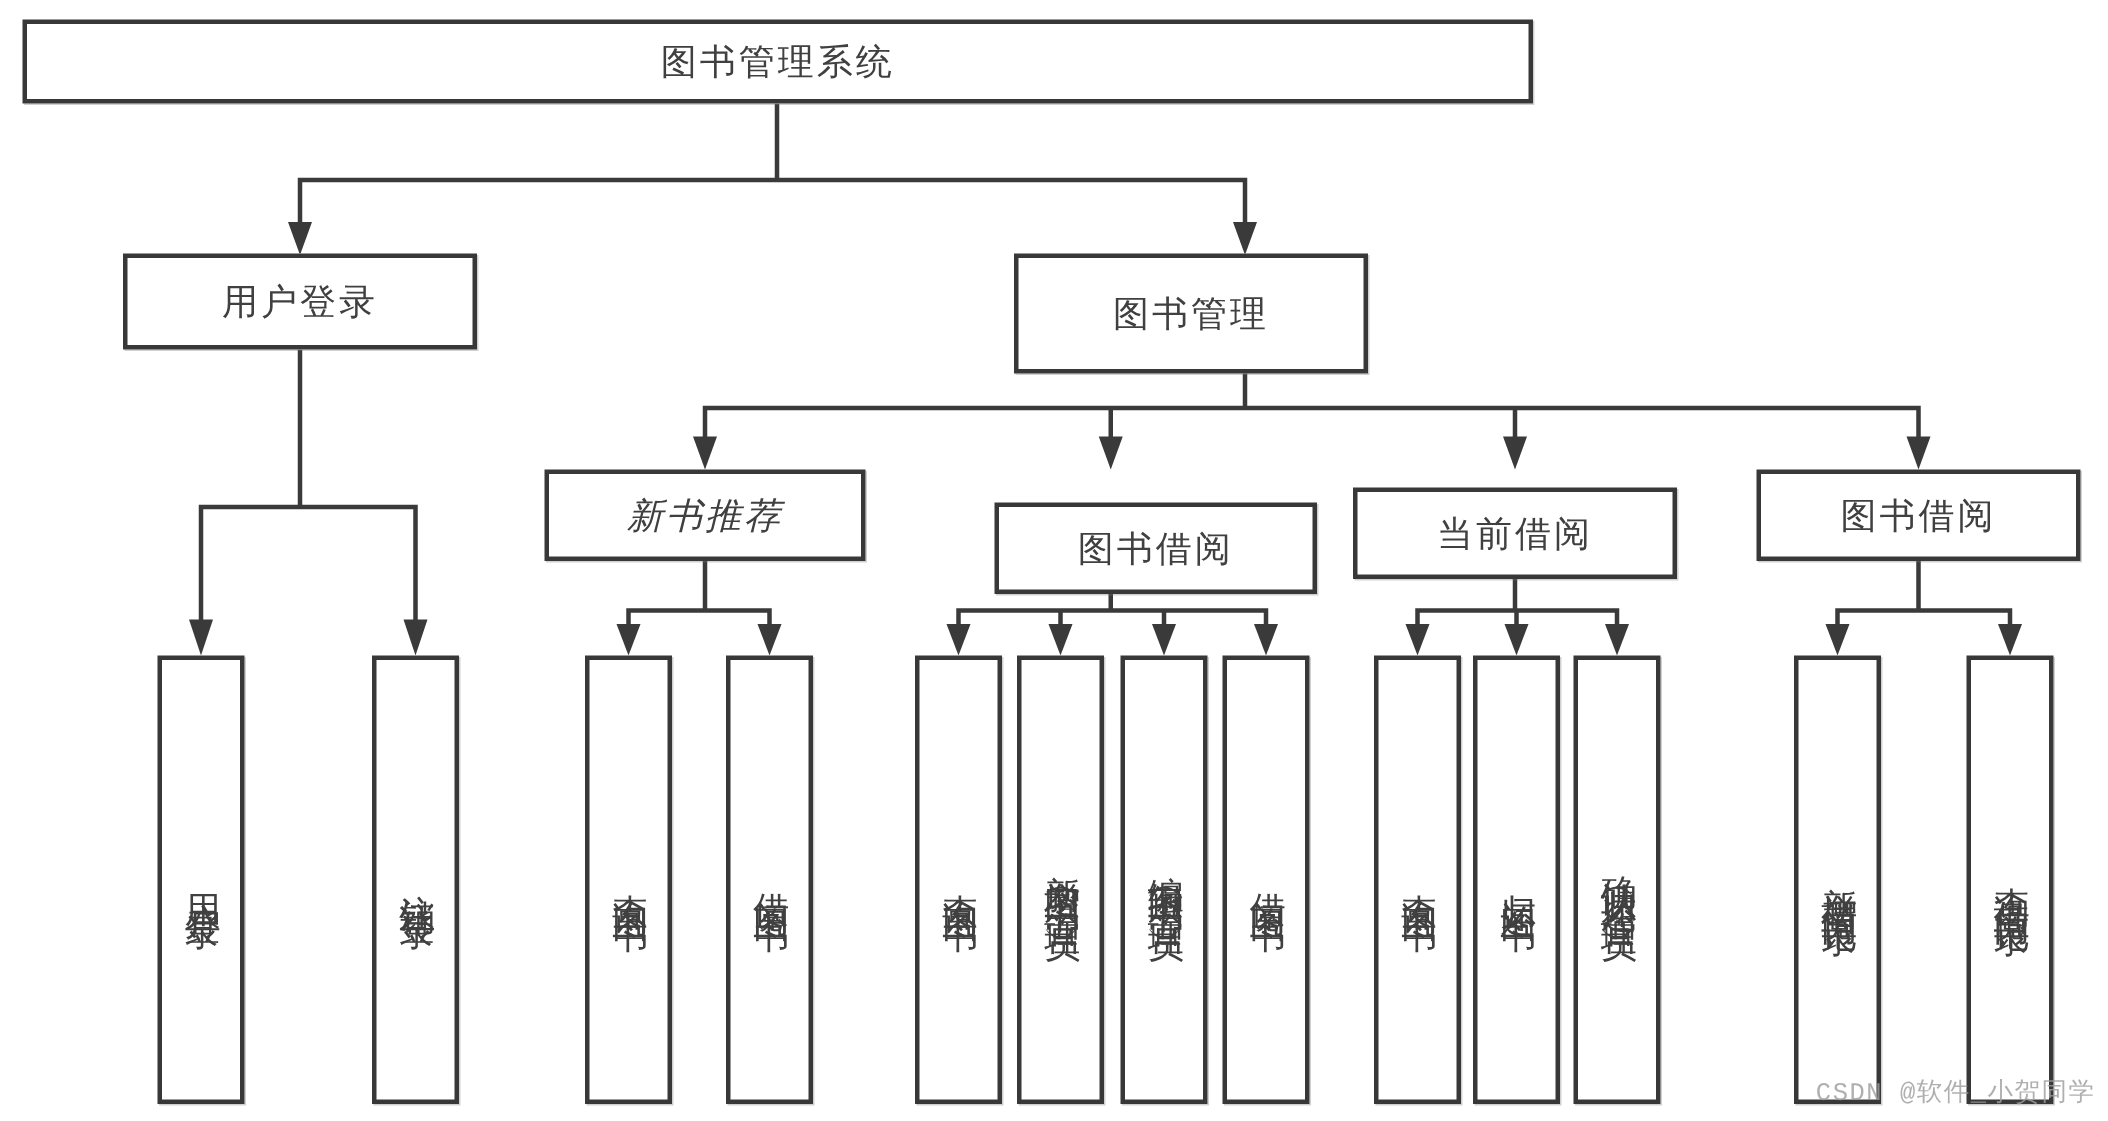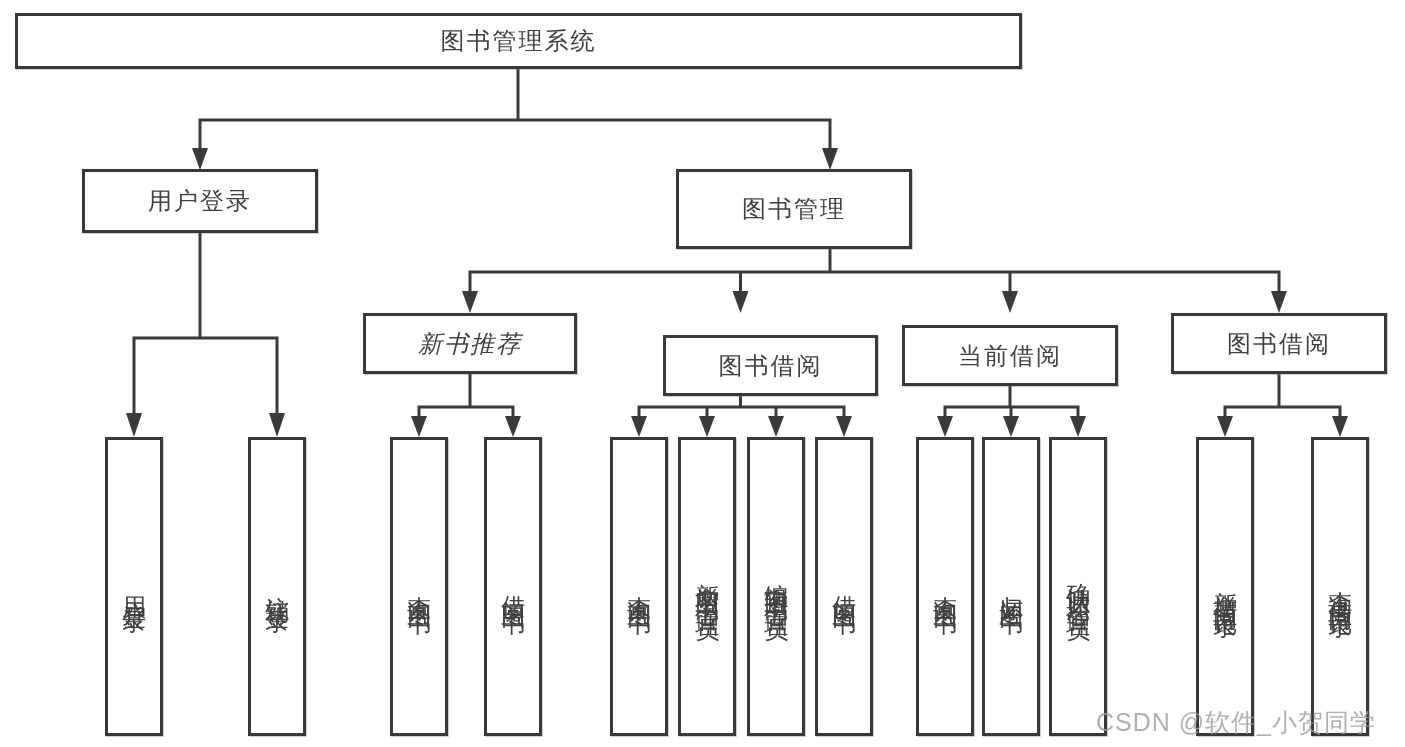--- a/index.html
+++ b/index.html
@@ -32,26 +32,27 @@
   }
   .box.v .lbl {
     writing-mode: vertical-rl;
     text-orientation: mixed;
     letter-spacing: 5px;
     line-height: 1.1;
     white-space: normal;
   }
   .watermark {
     position: absolute;
-    right: 29px; bottom: 8px;
-    font-size: 25px;
+    right: 8px; bottom: 8px;
+    font-size: 17px;
     color: #9e9e9e;
     opacity: 0.82;
     letter-spacing: 1px;
     z-index: 5;
+    font-family: Liberation Mono, monospace;
   }
 </style>
 </head>
 <body>
 
 <div class="canvas">
 
   <svg class="wires" width="1405" height="747" viewBox="0 0 1405 747">
 
     <g>

